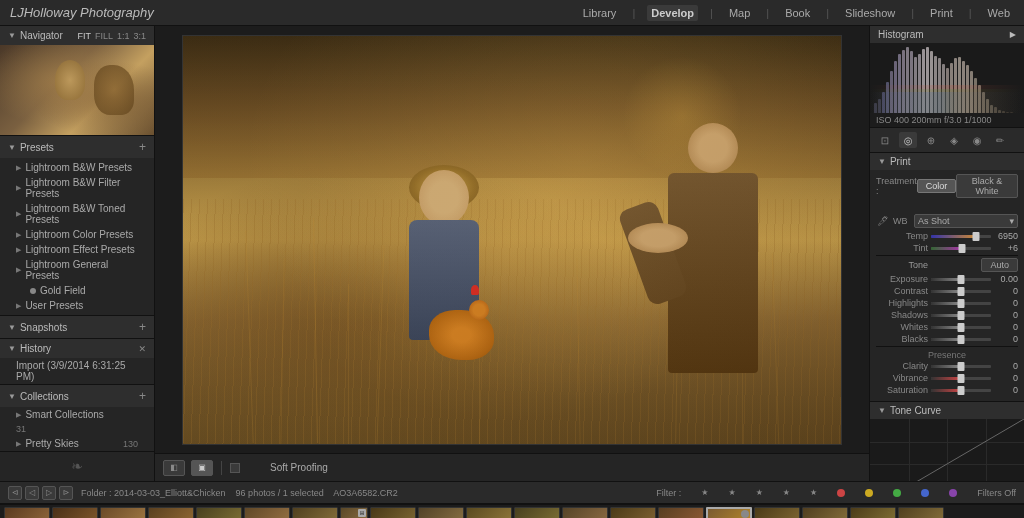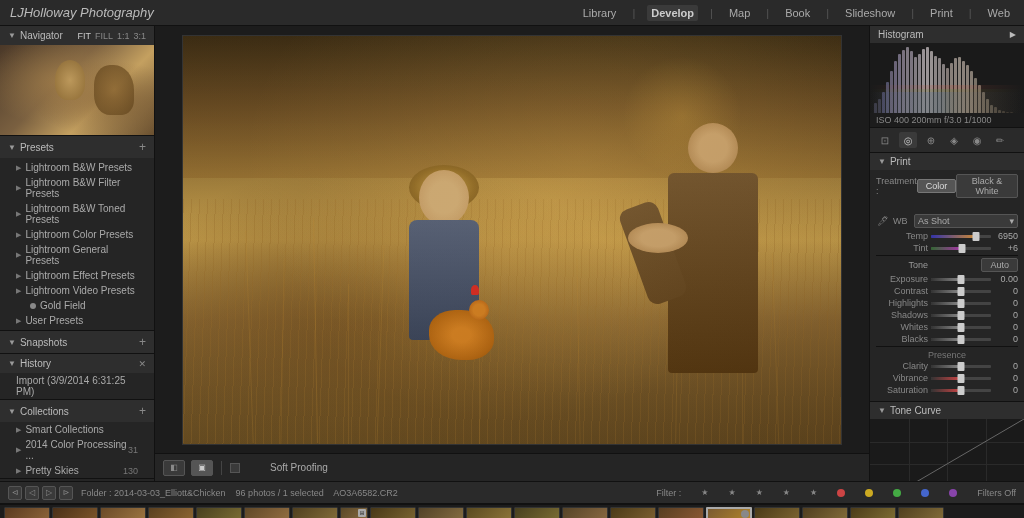--- a/index.html
+++ b/index.html
@@ -738,29 +738,25 @@
         <div class="panel-item">
           <span class="panel-item-triangle">▶</span>
           <span>Lightroom B&amp;W Toned Presets</span>
         </div>
         <div class="panel-item">
           <span class="panel-item-triangle">▶</span>
           <span>Lightroom Color Presets</span>
         </div>
         <div class="panel-item">
           <span class="panel-item-triangle">▶</span>
-          <span>Lightroom General Presets</span>
+          <span>Lightroom Effect Presets</span>
         </div>
         <div class="panel-item">
           <span class="panel-item-triangle">▶</span>
-          <span>Lightroom Effect Presets</span>
-        </div>
-        <div class="panel-item">
-          <span class="panel-item-triangle">▶</span>
-          <span>Lightroom Video Presets</span>
+          <span>Lightroom General Presets</span>
         </div>
         <div class="panel-item">
           <span style="width:10px;"></span>
           <span class="panel-item-dot"></span>
           <span>Gold Field</span>
         </div>
         <div class="panel-item">
           <span class="panel-item-triangle">▶</span>
           <span>User Presets</span>
         </div>
@@ -801,24 +797,20 @@
         <span style="font-size:12px;color:#888;">+</span>
       </div>
       <div>
         <div class="collection-item">
           <div style="display:flex;align-items:center;gap:4px;">
             <span class="panel-item-triangle">▶</span>
             <span>Smart Collections</span>
           </div>
         </div>
         <div class="collection-item">
-          <div style="display:flex;align-items:center;gap:4px;">
-            <span class="panel-item-triangle">▶</span>
-            <span>2014 Color Processing ...</span>
-          </div>
           <span class="collection-count">31</span>
         </div>
         <div class="collection-item">
           <div style="display:flex;align-items:center;gap:4px;">
             <span class="panel-item-triangle">▶</span>
             <span>Pretty Skies</span>
           </div>
           <span class="collection-count">130</span>
         </div>
       </div>

